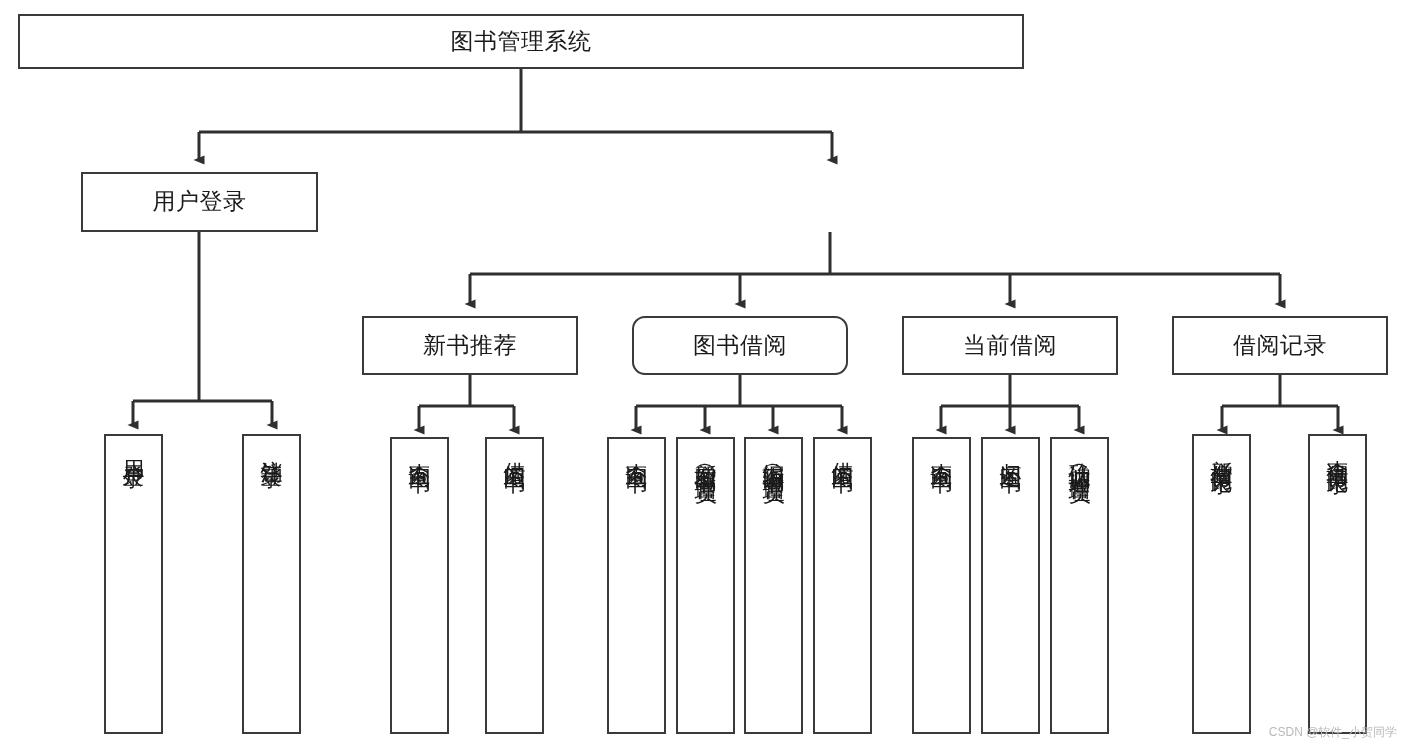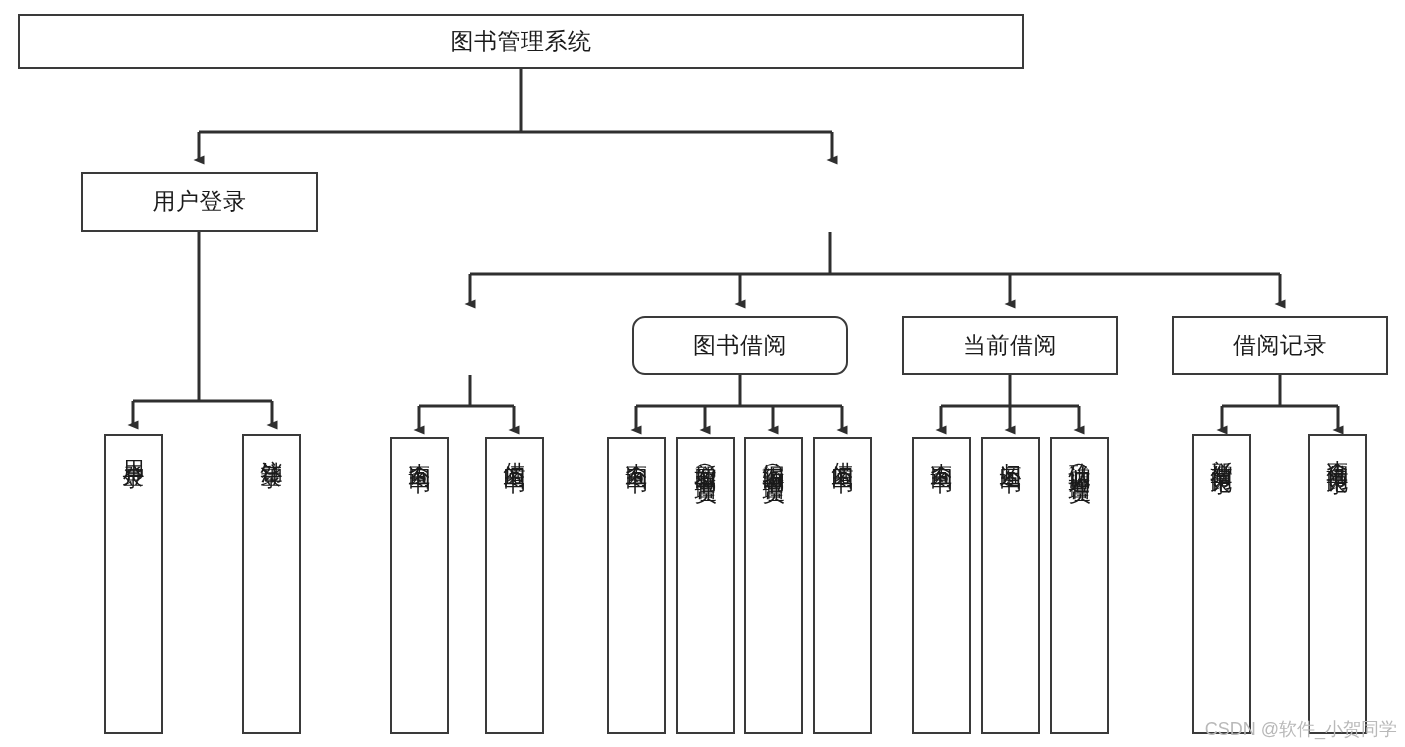--- a/index.html
+++ b/index.html
@@ -53,21 +53,21 @@
     writing-mode: vertical-rl;
     text-orientation: upright;
     font-size: 22px;
     letter-spacing: 3px;
     line-height: 1;
   }
   #watermark {
     position: absolute;
     right: 8px;
     bottom: 6px;
-    font-size: 18px;
+    font-size: 12px;
     color: #b9b9b9;
     z-index: 5;
     white-space: nowrap;
     pointer-events: none;
   }
 </style>
 </head>
 <body>
 
 <div id="canvas">
@@ -124,20 +124,23 @@
 
   <div class="node horiz" style="left:18px; top:14px; width:1006px; height:55px;">
     <span class="label">图书管理系统</span>
   </div>
 
   <div class="node horiz" style="left:81px; top:172px; width:237px; height:60px;">
     <span class="label">用户登录</span>
   </div>
 
 
+  <div class="node horiz" style="left:362px; top:316px; width:216px; height:59px;">
+    <span class="label">新书推荐</span>
+  </div>
 
   <div class="node horiz" style="left:632px; top:316px; width:216px; height:59px;border-radius:13px;">
     <span class="label">图书借阅</span>
   </div>
 
   <div class="node horiz" style="left:902px; top:316px; width:216px; height:59px;">
     <span class="label">当前借阅</span>
   </div>
 
   <div class="node horiz" style="left:1172px; top:316px; width:216px; height:59px;">

